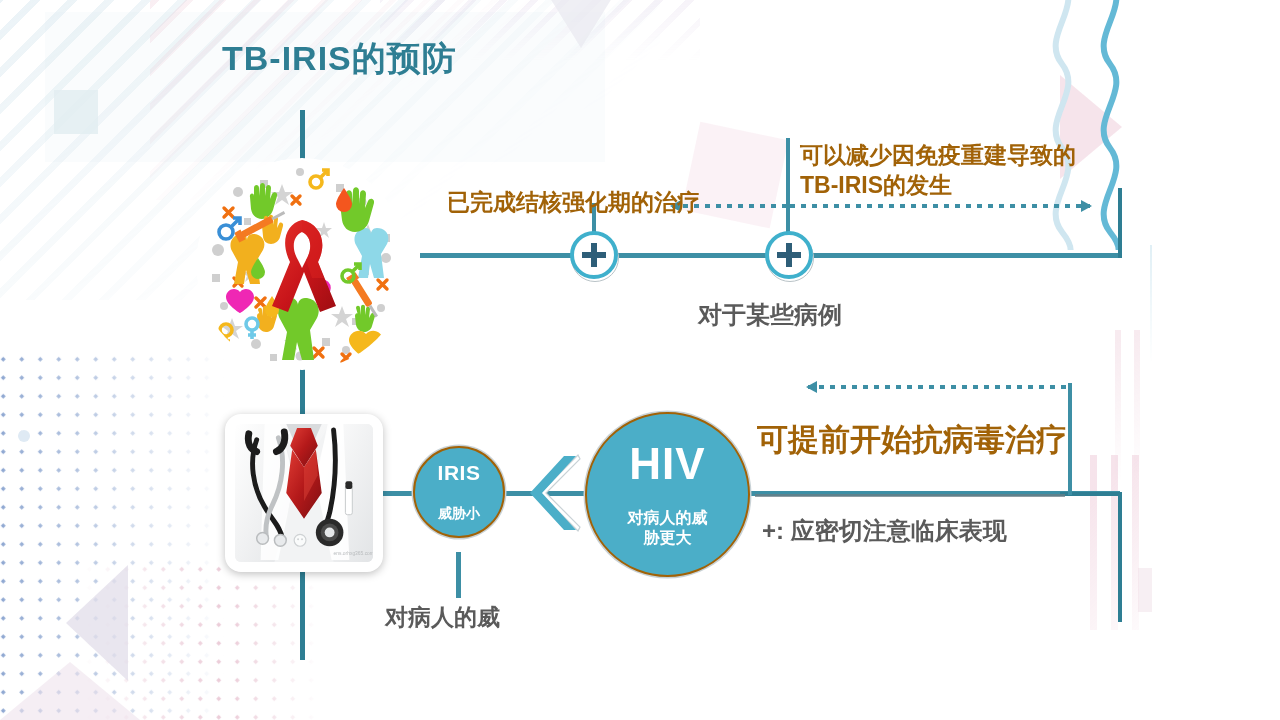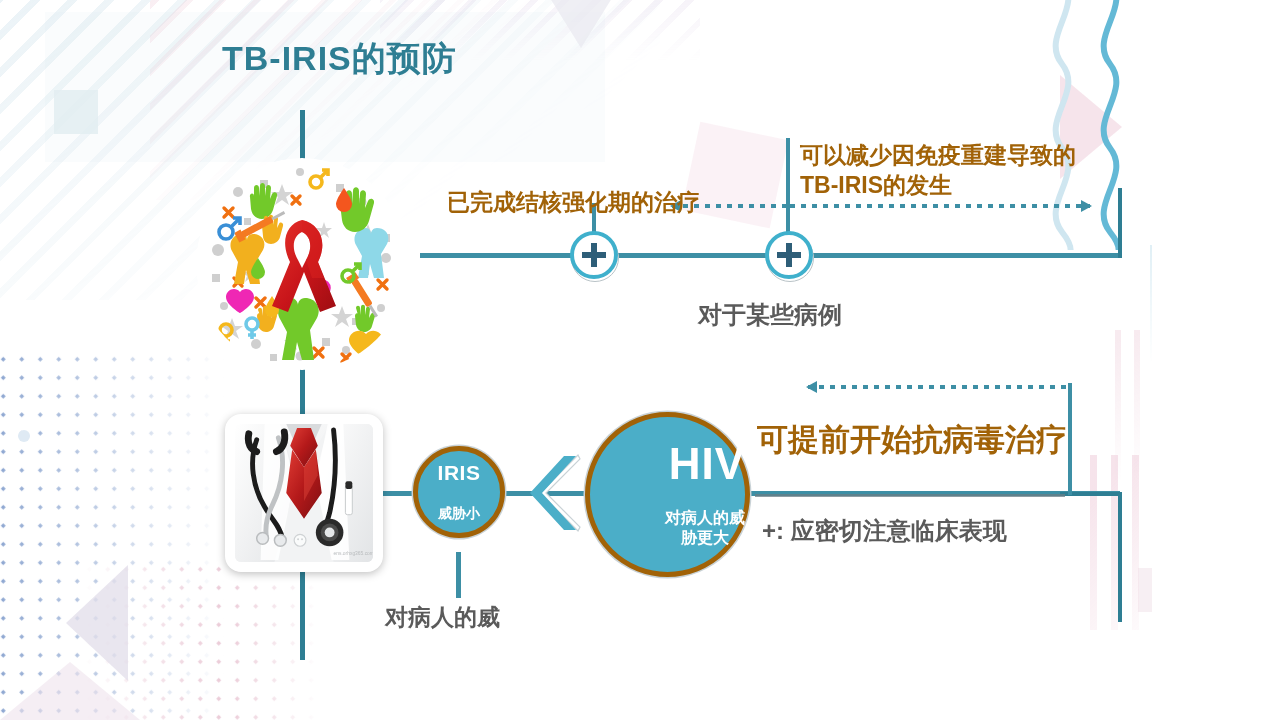--- a/index.html
+++ b/index.html
@@ -191,23 +191,23 @@
   .lbl-2{left:800px;top:140px;font-size:23px;line-height:1.32;white-space:normal;width:300px;}
   .lbl-3{left:757px;top:420px;font-size:31px;line-height:1.32;white-space:normal;width:320px;}
   .gray-lbl{position:absolute;color:#5a5a5a;font-weight:bold;white-space:nowrap;}
   .gl-1{left:698px;top:299px;font-size:24px;}
   .gl-2{left:762px;top:515px;font-size:24px;}
   .gl-3{left:385px;top:602px;font-size:23px;}
 
   
   .bubble{position:absolute;border-radius:50%;background:#4BAEC8;color:#fff;
     display:flex;flex-direction:column;align-items:center;justify-content:center;
-    text-align:center;box-sizing:border-box;border:5px solid #a16207;
+    text-align:center;box-sizing:border-box;border:2px solid #a16207;
     box-shadow:0 0 0 1.5px #c9d2d6;}
-  .hiv{left:585px;top:412px;width:165px;height:165px;align-items:flex-end;}
+  .hiv{left:585px;top:412px;width:165px;height:165px;}
   .hiv .big{font-size:44px;font-weight:bold;line-height:1;letter-spacing:1px;}
   .hiv .sml{font-size:16px;font-weight:bold;line-height:1.22;margin-top:22px;}
   .iris{left:413px;top:446px;width:92px;height:92px;}
   .iris .big{font-size:21px;font-weight:bold;line-height:1;letter-spacing:.5px;}
   .iris .sml{font-size:14px;font-weight:bold;line-height:1.2;margin-top:22px;}
 
   
   .chev{position:absolute;left:520px;top:452px;width:62px;height:82px;}
 
   

